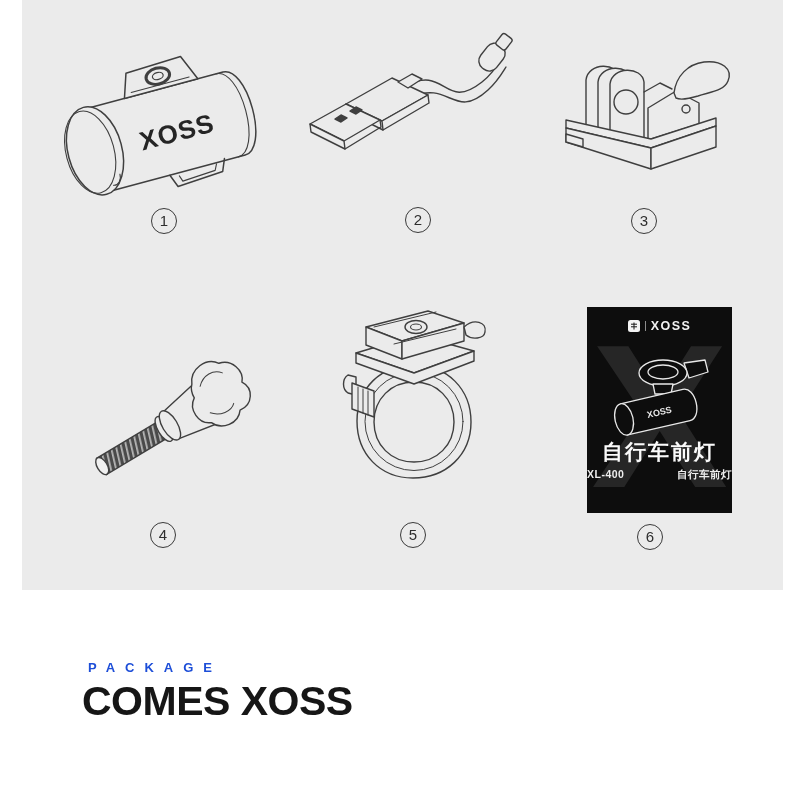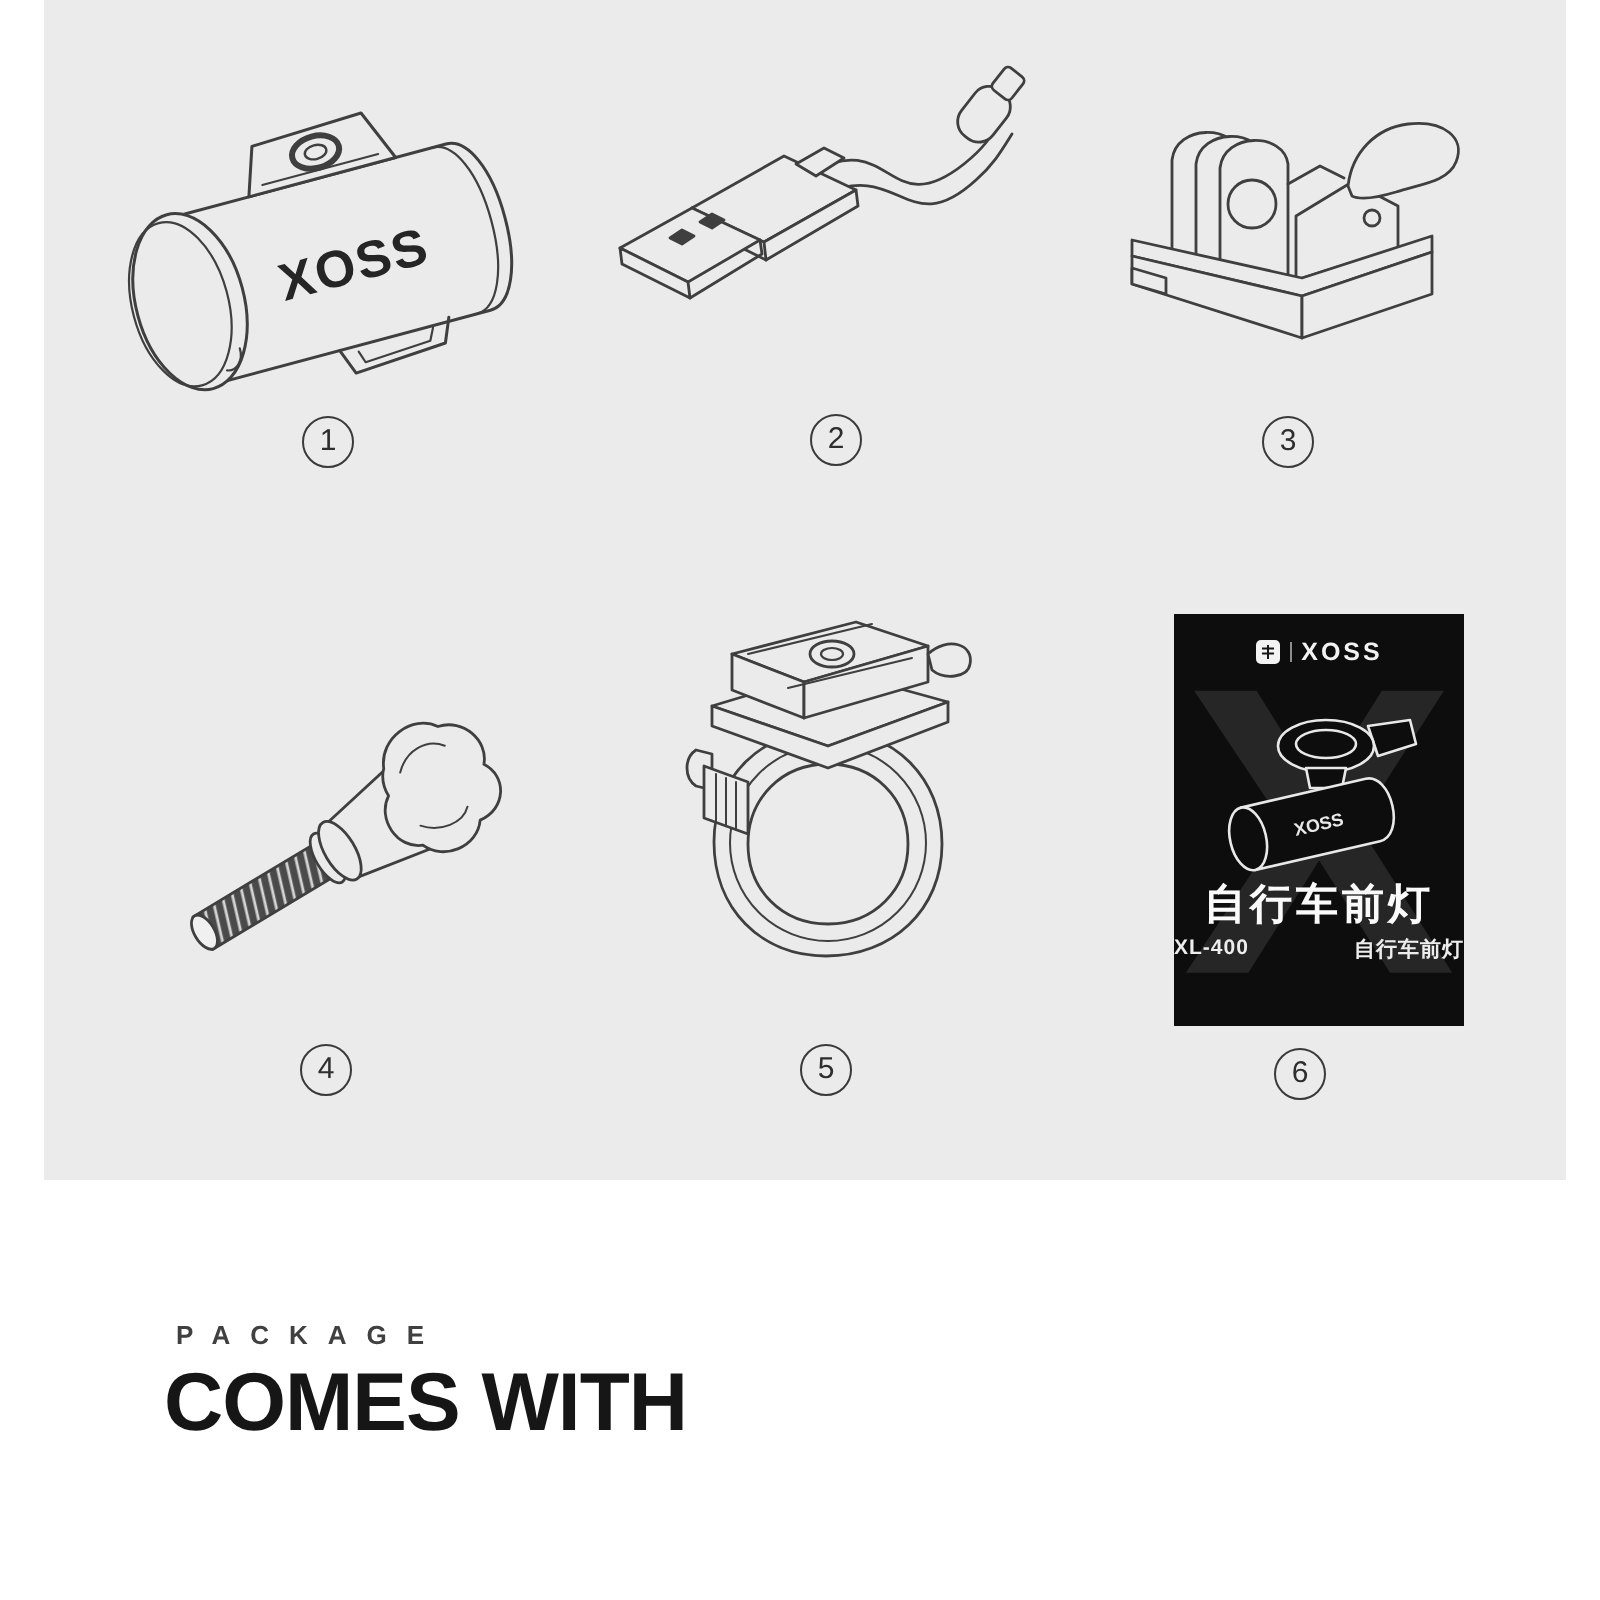--- a/index.html
+++ b/index.html
@@ -24,21 +24,21 @@
   .m-divider{width:1px;height:10px;background:#8d8d8d;}
   .m-brand{font-size:12.5px;font-weight:bold;letter-spacing:1.5px;color:#f2f2f2;}
   .m-illus{position:absolute;left:14px;top:44px;}
   .m-title{position:absolute;left:0;right:0;top:131px;text-align:center;
           font-size:21px;font-weight:bold;letter-spacing:2px;color:#fafafa;}
   .m-sub{position:absolute;left:0;right:0;top:161px;display:flex;justify-content:space-between;
           gap:11px;font-size:10.5px;font-weight:bold;color:#ededed;letter-spacing:0.5px;}
 
   
   .eyebrow{position:absolute;left:88px;top:660px;font-size:13px;font-weight:700;
-          letter-spacing:10px;color:#404040;}
+          letter-spacing:10px;color:#1d4ed8;}
   .title{position:absolute;left:82px;top:678px;font-size:41px;font-weight:800;
           letter-spacing:-0.5px;color:#161616;}
   .subtitle{position:absolute;left:82px;top:743px;font-size:21.5px;color:#202020;}
 </style>
 </head>
 <body>
 
 <div class="stage">
   <div class="panel"></div>
 
@@ -174,14 +174,14 @@
   </div>
 
   <div class="num n1">1</div>
   <div class="num n2">2</div>
   <div class="num n3">3</div>
   <div class="num n4">4</div>
   <div class="num n5">5</div>
   <div class="num n6">6</div>
 
   <div class="eyebrow">PACKAGE</div>
-  <div class="title">COMES WITH</div>
+  <div class="title">COMES XOSS</div>
 </div>
 
 </body></html>

